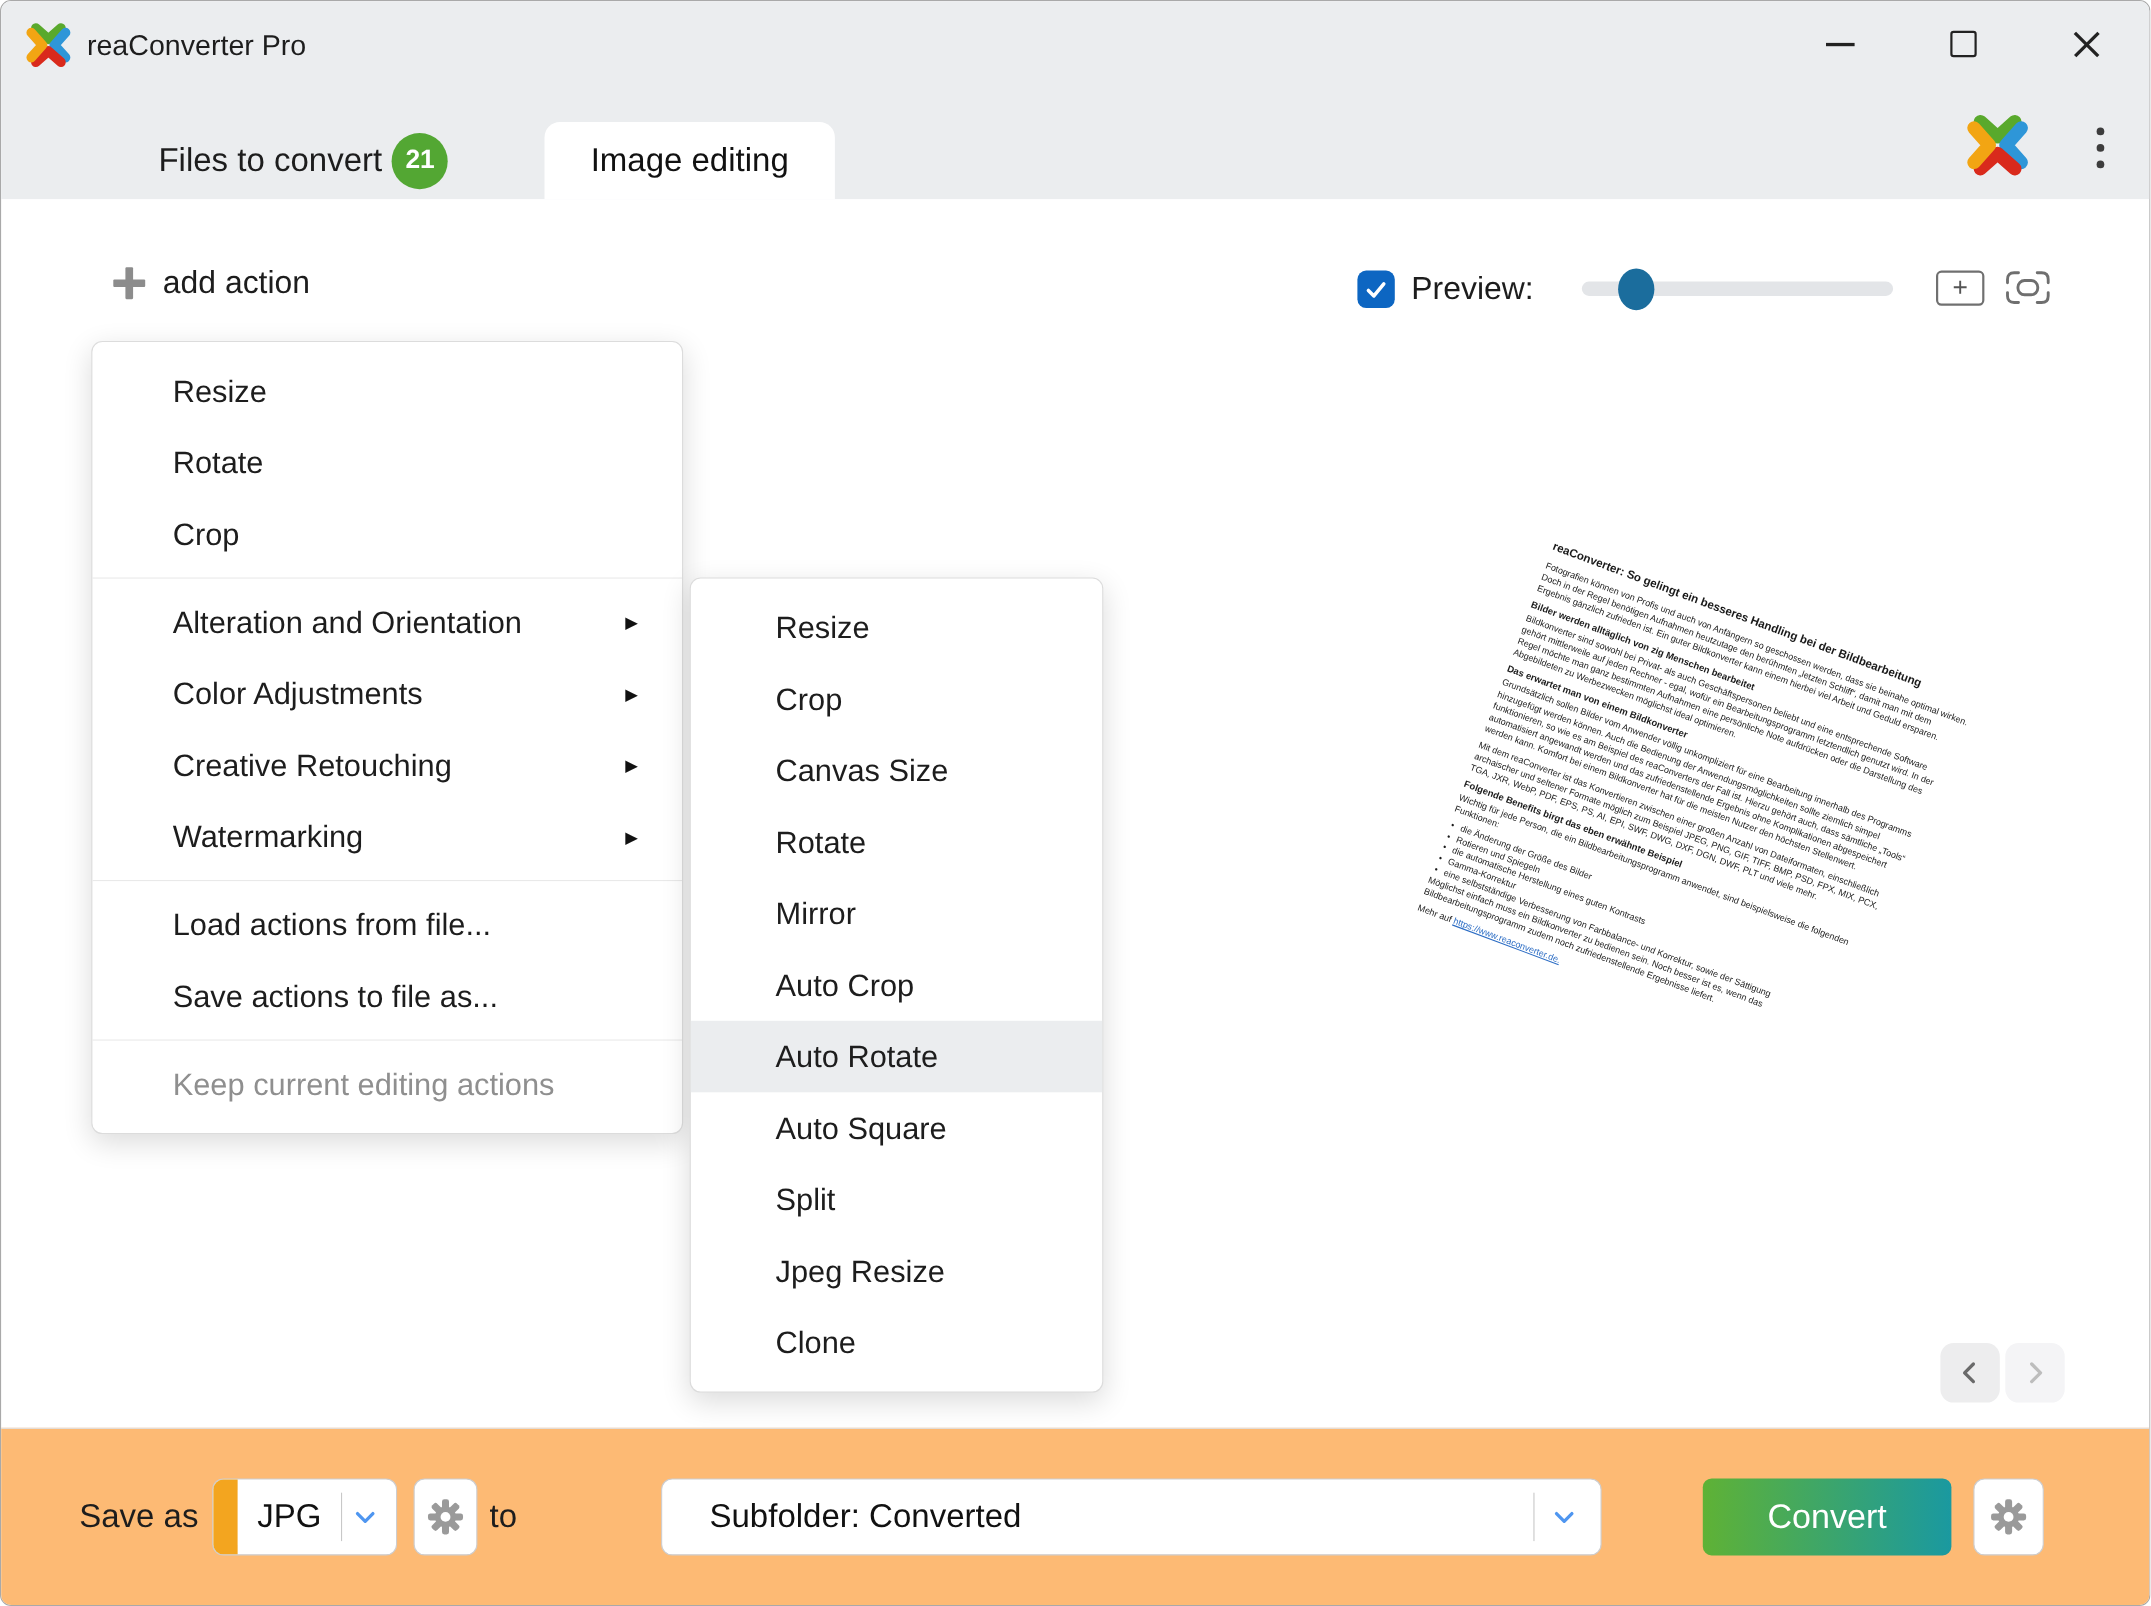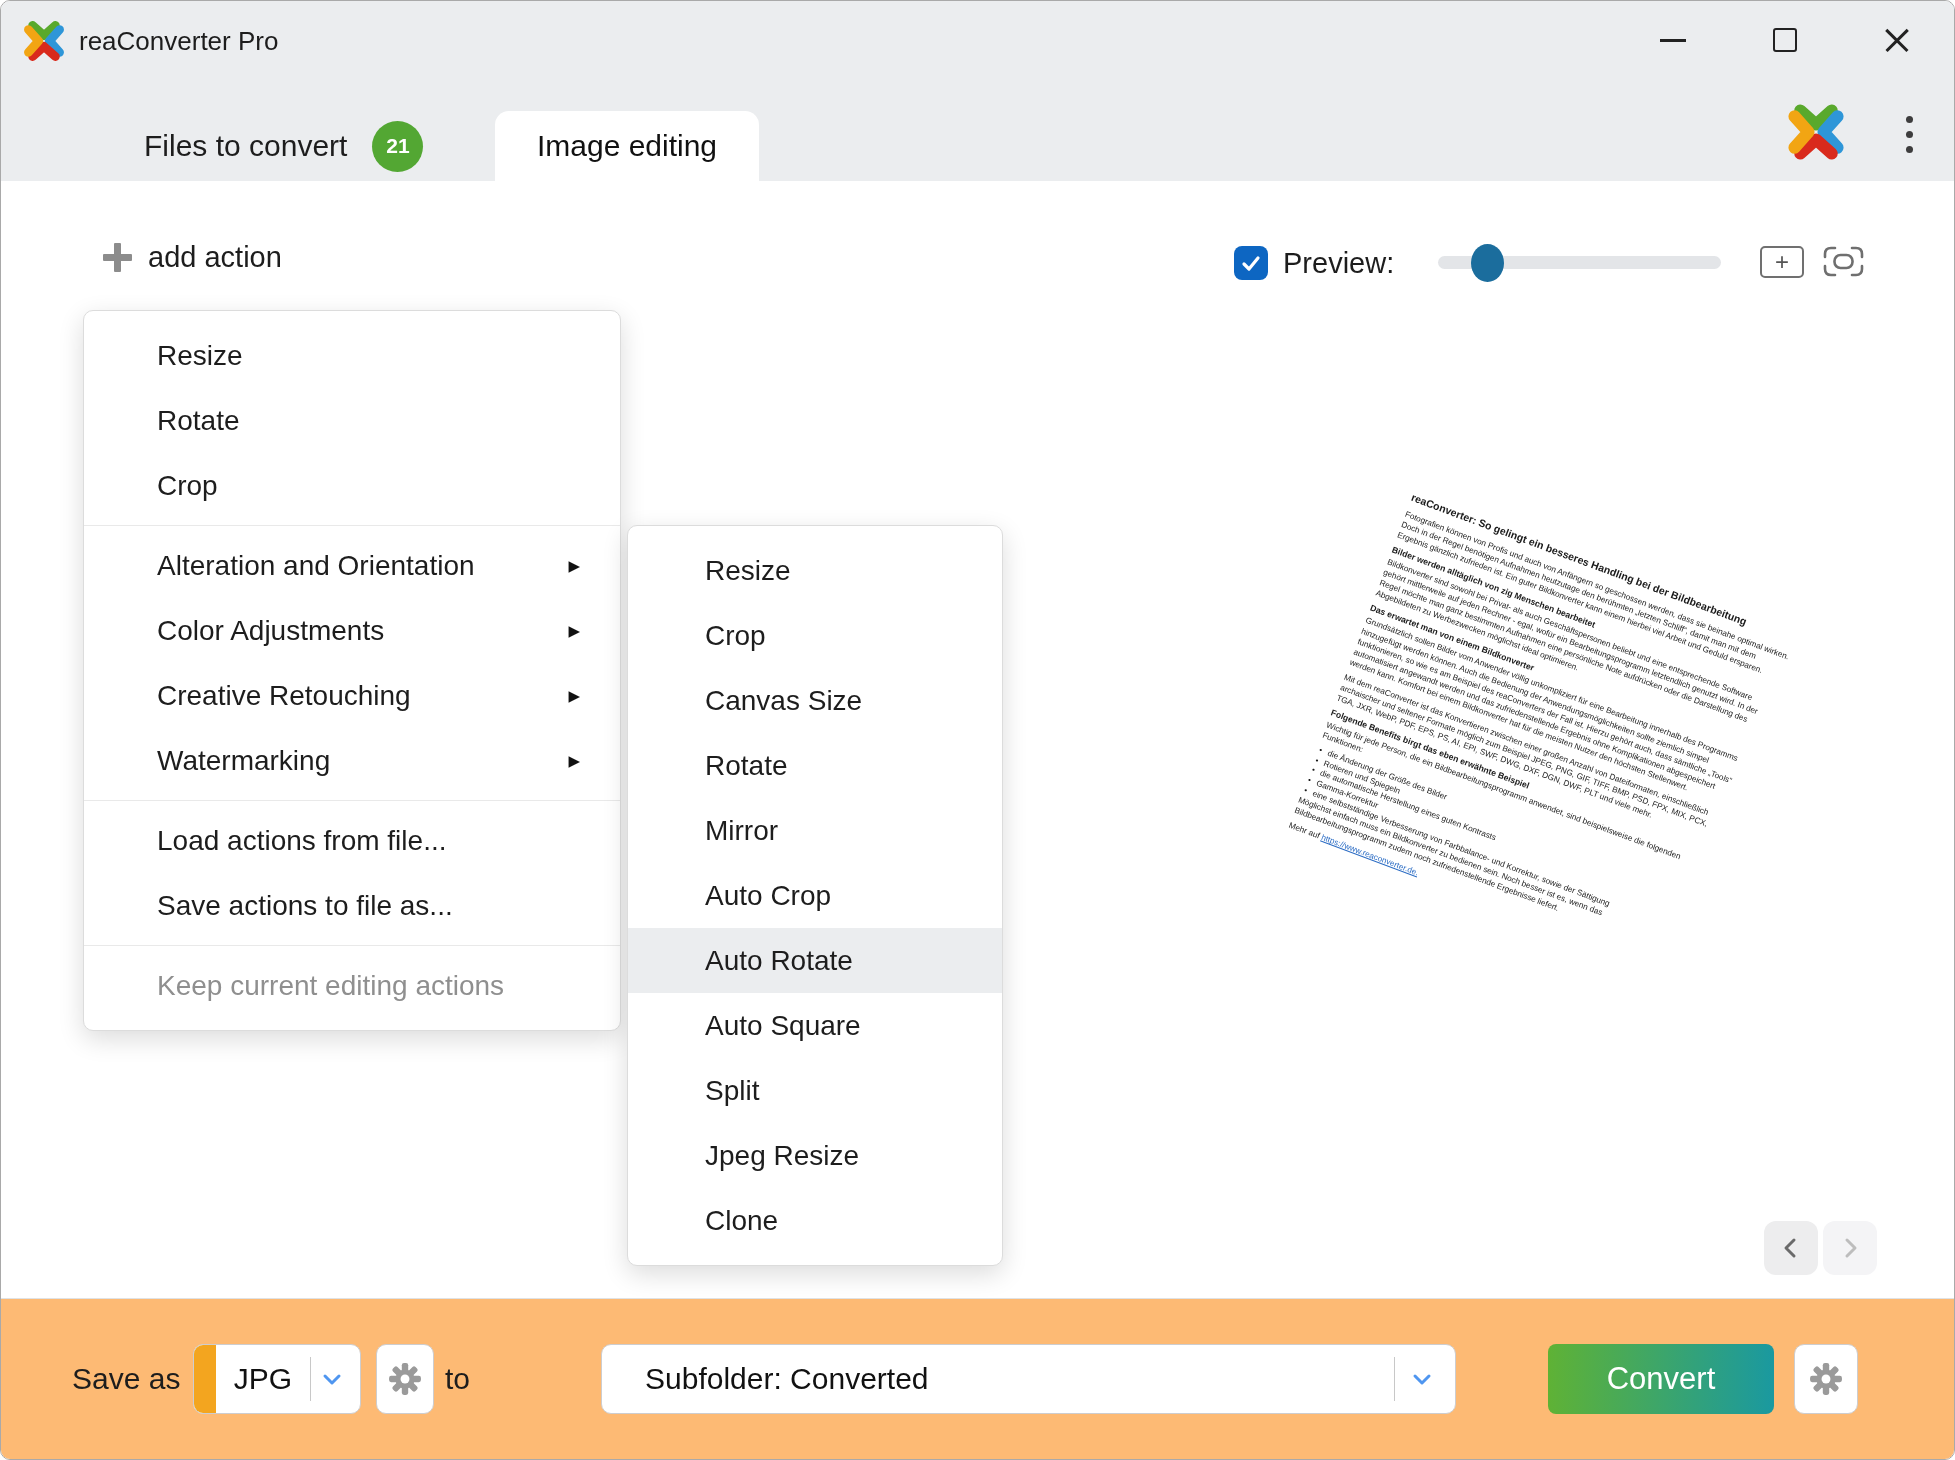--- a/index.html
+++ b/index.html
@@ -11,23 +11,23 @@
   .app-logo { position:absolute; left:22px; top:19px; width:42px; height:42px; }
   .app-title { position:absolute; left:78px; top:25px; font-size:26px; color:#1d1d1d; }
   .win-btn { position:absolute; top:12px; width:54px; height:54px; display:flex; align-items:center; justify-content:center; cursor:pointer; }
   .btn-min { left:1645px; } .btn-max { left:1757px; } .btn-close { left:1869px; }
   .min-bar { width:26px; height:3px; background:#222; }
   .max-box { width:24px; height:24px; border:2.5px solid #222; border-radius:3px; }
   .close-x { position:relative; width:32px; height:32px; }
   .close-x::before,.close-x::after { content:""; position:absolute; left:1px; top:15px; width:30px; height:2.6px; background:#222; }
   .close-x::before { transform:rotate(45deg); } .close-x::after { transform:rotate(-45deg); }
 
-  .tab-inactive { position:absolute; left:143px; top:110px; height:70px; display:flex; align-items:center; gap:25px; cursor:pointer; }
+  .tab-inactive { position:absolute; left:143px; top:110px; height:70px; display:flex; align-items:center; gap:9px; cursor:pointer; }
   .tab-inactive .tab-label { font-size:30px; color:#1d1d1d; }
-  .tab-badge { width:51px; height:51px; border-radius:50%; background:#53a733; color:#fff; font-size:21px; font-weight:bold; display:flex; align-items:center; justify-content:center; }
+  .tab-badge { width:51px; height:51px; border-radius:50%; background:#53a733; color:#fff; font-size:24px; font-weight:bold; display:flex; align-items:center; justify-content:center; }
   .tab-active { position:absolute; left:494px; top:110px; width:264px; height:70px; background:#ffffff; border-radius:14px 14px 0 0; display:flex; align-items:center; justify-content:center; font-size:30px; color:#111; cursor:default; }
   .logo-big { position:absolute; left:1786px; top:102px; width:58px; height:58px; }
   .kebab { position:absolute; left:1888px; top:110px; width:40px; height:46px; display:flex; flex-direction:column; align-items:center; justify-content:center; gap:8px; cursor:pointer; }
   .kebab i { width:7px; height:7px; border-radius:50%; background:#3d3d3d; }
 
   
   .add-action { position:absolute; left:102px; top:240px; display:flex; align-items:center; gap:16px; cursor:pointer; }
   .plus-icon { position:relative; width:29px; height:29px; }
   .plus-icon::before { content:""; position:absolute; left:0; top:11px; width:29px; height:7px; background:#8c8c8c; border-radius:1px; }
   .plus-icon::after { content:""; position:absolute; left:11px; top:0; width:7px; height:29px; background:#8c8c8c; border-radius:1px; }

